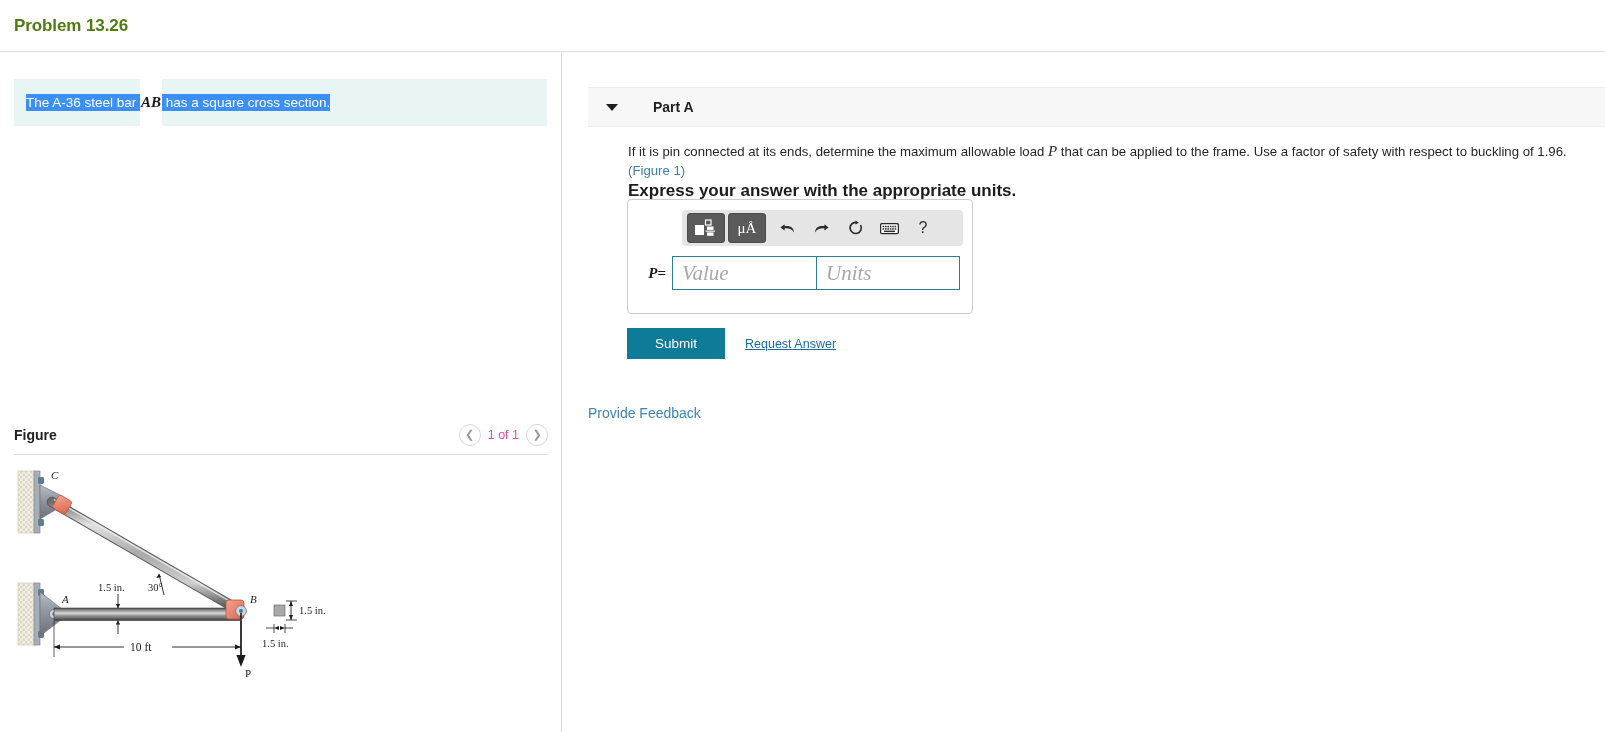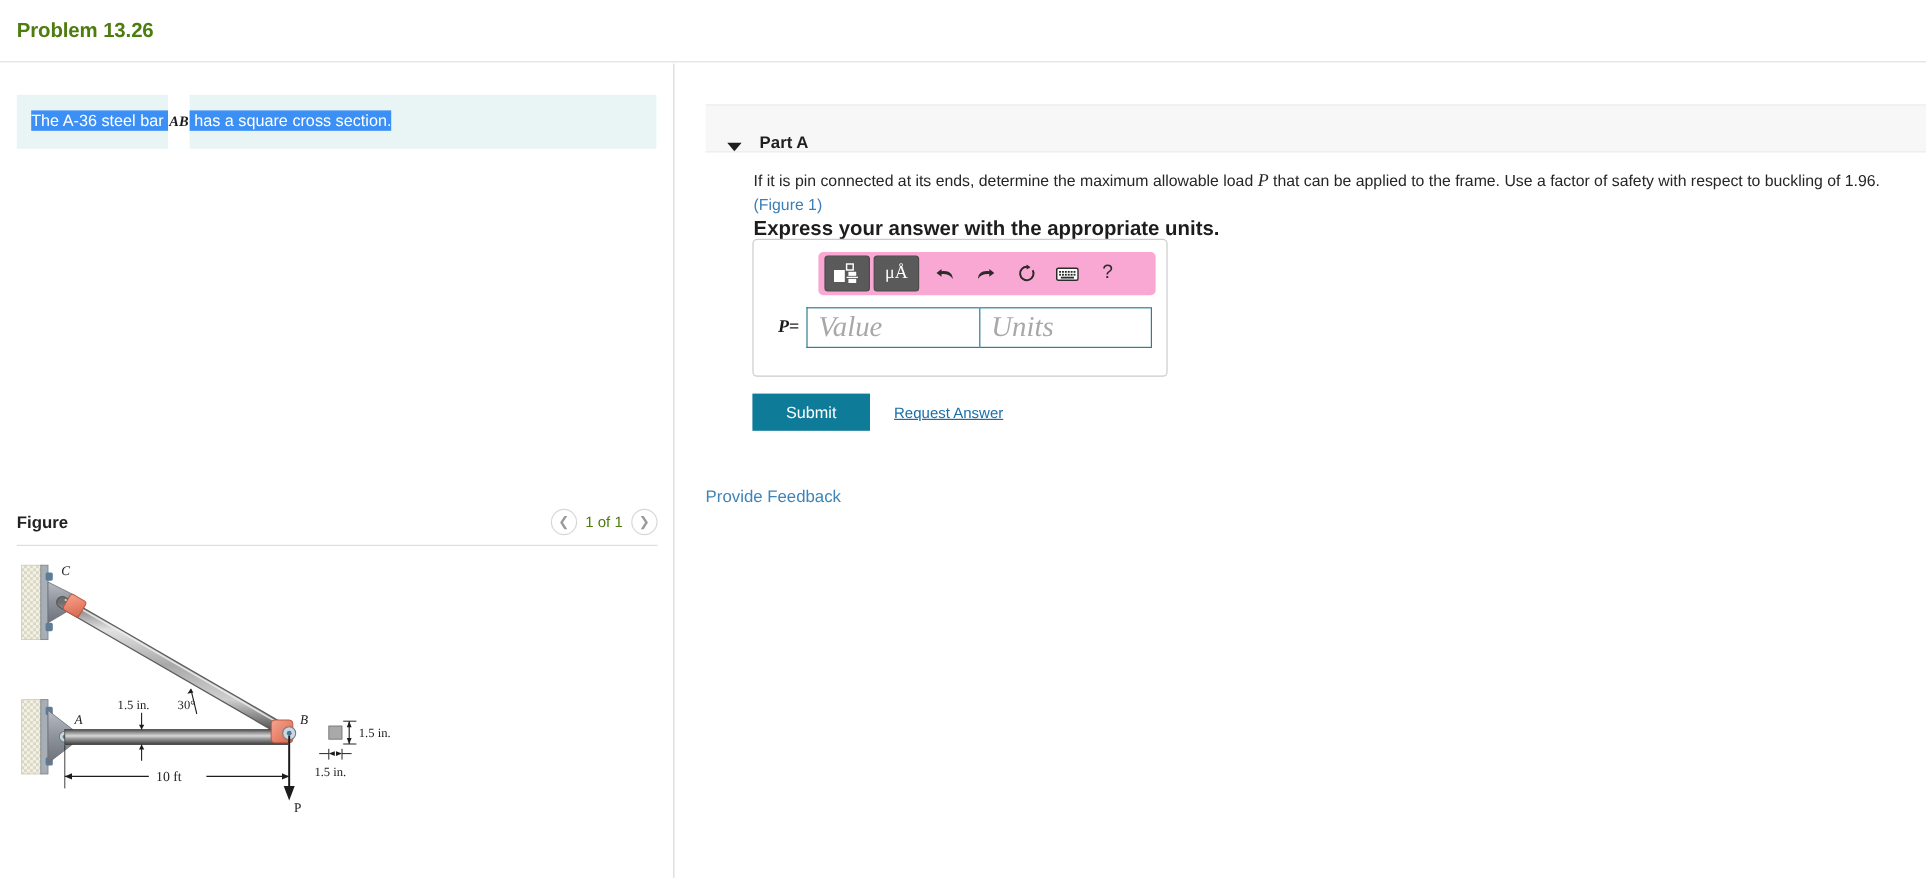--- a/index.html
+++ b/index.html
@@ -60,21 +60,21 @@
   }
   .sel {
     background: #3b8ff5;
     color: #ffffff;
     padding: 1px 0;
   }
   .mathvar {
     font-family: "Liberation Serif", serif;
     font-style: italic;
     font-weight: bold;
-    font-size: 12px;
+    font-size: 15px;
     background: #ffffff;
     color: #1a1a1a;
     padding: 16px 1px;
   }
 
   
   #figure-header {
     position: absolute;
     top: 362px; left: 14px;
     width: 534px;
@@ -99,21 +99,21 @@
     border: 1px solid #d8d8d8;
     border-radius: 50%;
     display: flex; align-items: center; justify-content: center;
     color: #9a9a9a;
     font-size: 11px;
     background: #fff;
     cursor: pointer;
   }
   #figure-count {
     font-size: 12.5px;
-    color: #4d7c0f;
+    color: #ec4899;
   }
 
   #figure-area {
     position: absolute;
     top: 408px; left: 0;
     width: 561px; height: 271px;
   }
 
   
   #right-panel {
@@ -124,21 +124,22 @@
 
   #part-a-header {
     position: absolute;
     top: 34px; left: 26px;
     width: 1017px;
     height: 40px;
     background: #f7f7f7;
     border-top: 1px solid #ededed;
     border-bottom: 1px solid #ededed;
     display: flex;
-    align-items: flex-end;
+    align-items: center;
+    gap: 20px;
   }
   #part-a-caret {
     margin-left: 18px;
     width: 0; height: 0;
     border-left: 6px solid transparent;
     border-right: 6px solid transparent;
     border-top: 7px solid #1f1f1f;
     cursor: pointer;
   }
   #part-a-title {
@@ -181,21 +182,21 @@
     height: 115px;
     border: 1px solid #cccccc;
     border-radius: 4px;
     background: #ffffff;
   }
   #answer-toolbar {
     position: absolute;
     top: 10px; left: 54px;
     width: 281px;
     height: 36px;
-    background: #f9a8d4;
+    background: #e5e5e5;
     border-radius: 4px;
     display: flex;
     align-items: center;
     padding-left: 5px;
     gap: 3px;
   }
   .tbtn {
     width: 38px; height: 30px;
     background: #5a5a5a;
     border-radius: 3px;
@@ -232,21 +233,21 @@
     padding-right: 6px;
     color: #1a1a1a;
   }
   #p-label i { font-style: italic; }
   .ansfield {
     height: 34px;
     border: 1px solid #2f7f8f;
     background: #ffffff;
     font-family: "Liberation Serif", serif;
     font-style: italic;
-    font-size: 24px;
+    font-size: 21px;
     color: #a8a8a8;
     padding: 0 9px;
     outline: none;
   }
   #value-field { width: 144px; border-right: none; }
   #units-field { width: 144px; }
   .ansfield::placeholder {
     color: #a8a8a8;
     font-style: italic;
     opacity: 1;

